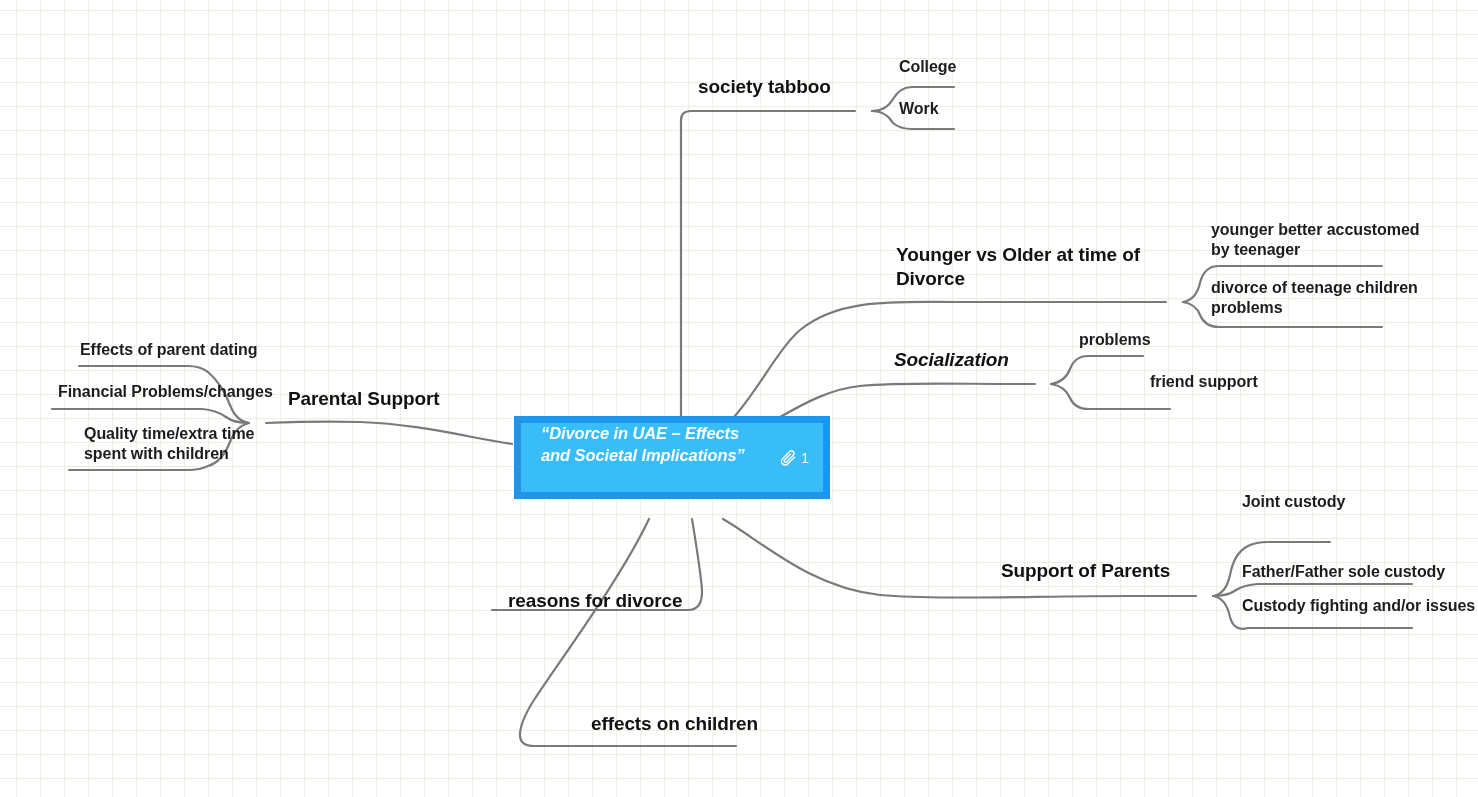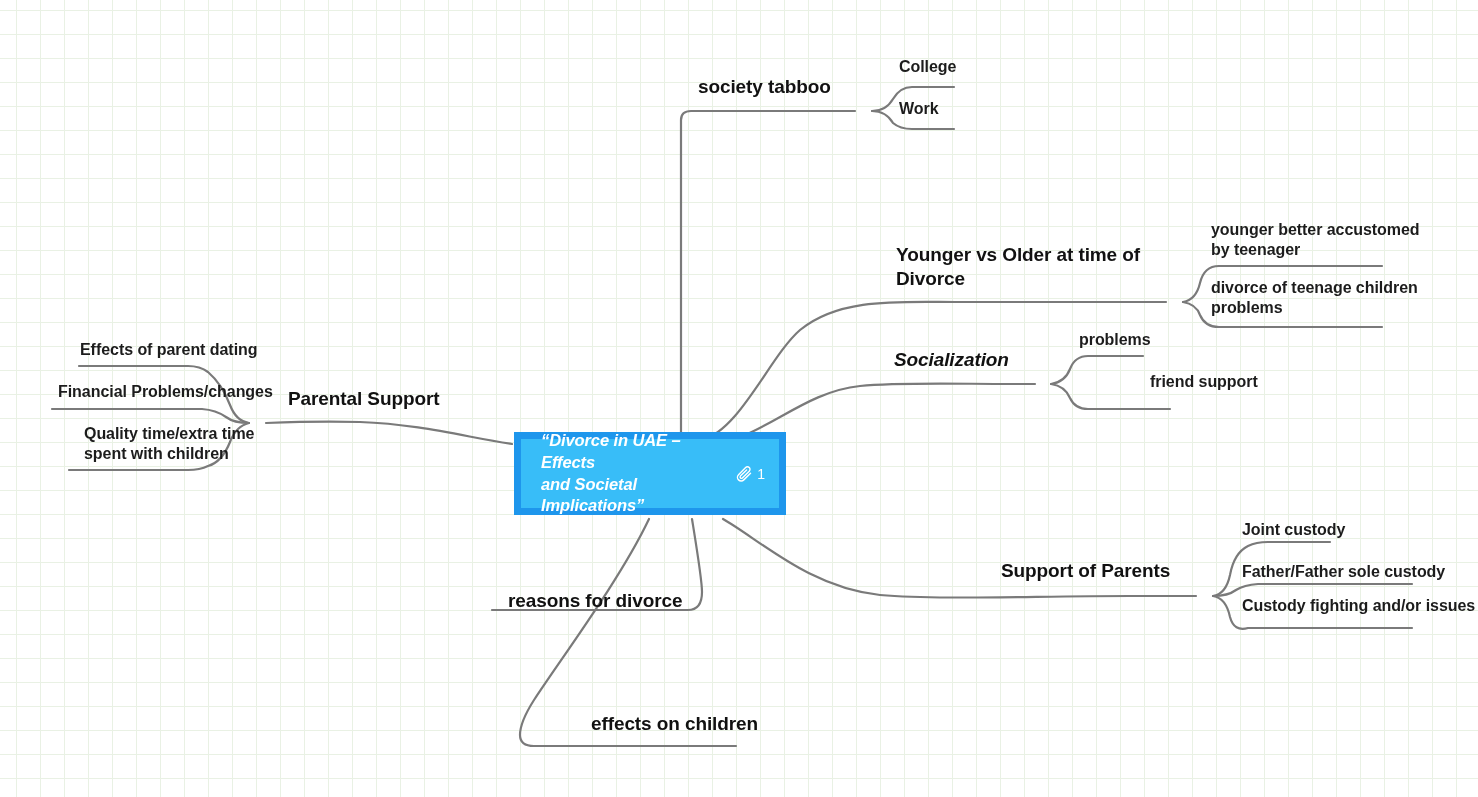--- a/index.html
+++ b/index.html
@@ -42,28 +42,27 @@
   .lbl.sub {
     font-size: 16px;
     font-weight: 700;
     letter-spacing: -0.05px;
     color: #1c1c1c;
   }
   
   #center-node {
     position: absolute;
     left: 514px;
-    top: 432px;
-    width: 272px;
+    top: 416px;
+    width: 316px;
     height: 83px;
     background: #38bdf8;
     border: 7px solid #1e96ec;
     box-sizing: border-box;
     display: flex;
-    align-items: center;
     padding: 0 10px 0 20px;
   }
   #center-title {
     font-size: 16.5px;
     font-weight: 700;
     font-style: italic;
     color: #ffffff;
     line-height: 1.32;
     white-space: pre-line;
     letter-spacing: -0.1px;
@@ -143,21 +142,21 @@
   <div class="lbl sub" style="left:1211px; top:220px;">younger better accustomed
 by teenager</div>
   <div class="lbl sub" style="left:1211px; top:278px;">divorce of teenage children
 problems</div>
 
   <div class="lbl main" style="left:894px; top:348px;font-style:italic;">Socialization</div>
   <div class="lbl sub" style="left:1079px; top:330px;">problems</div>
   <div class="lbl sub" style="left:1127px; top:372px;margin-left:23px;">friend support</div>
 
   <div class="lbl main" style="left:1001px; top:559px;">Support of Parents</div>
-  <div class="lbl sub" style="left:1242px; top:520px;text-align:right;">Joint custody</div>
+  <div class="lbl sub" style="left:1242px; top:492px;text-align:right;">Joint custody</div>
   <div class="lbl sub" style="left:1242px; top:562px;">Father/Father sole custody</div>
   <div class="lbl sub" style="left:1242px; top:596px;">Custody fighting and/or issues</div>
 
   <div class="lbl main" style="left:288px; top:387px;text-align:center;">Parental Support</div>
   <div class="lbl sub" style="left:80px; top:340px;">Effects of parent dating</div>
   <div class="lbl sub" style="left:58px; top:382px;">Financial Problems/changes</div>
   <div class="lbl sub" style="left:84px; top:424px;">Quality time/extra time
 spent with children</div>
 
   <div class="lbl main" style="left:508px; top:589px;">reasons for divorce</div>

